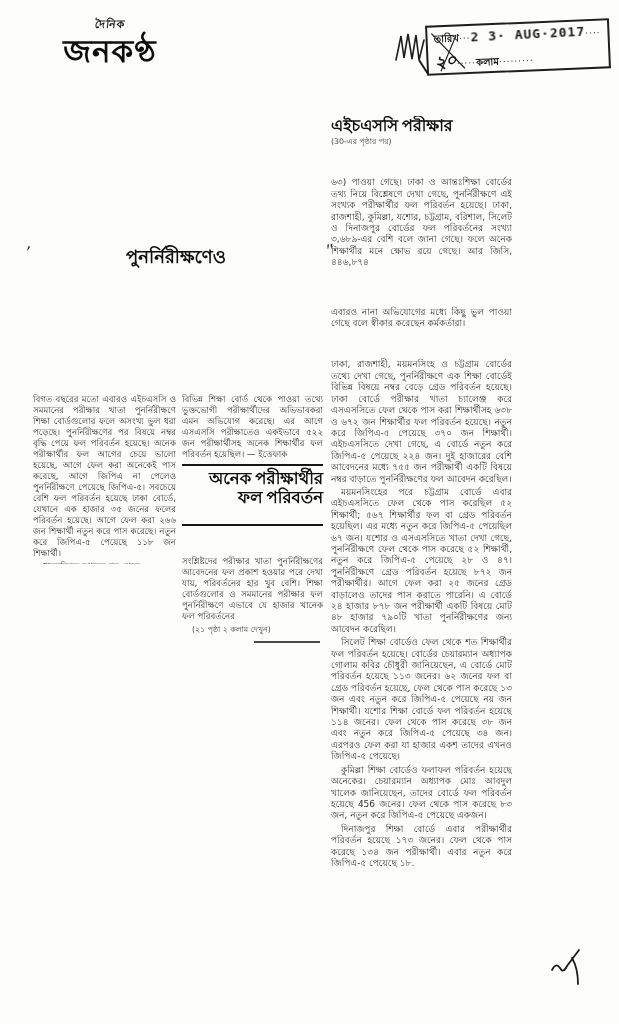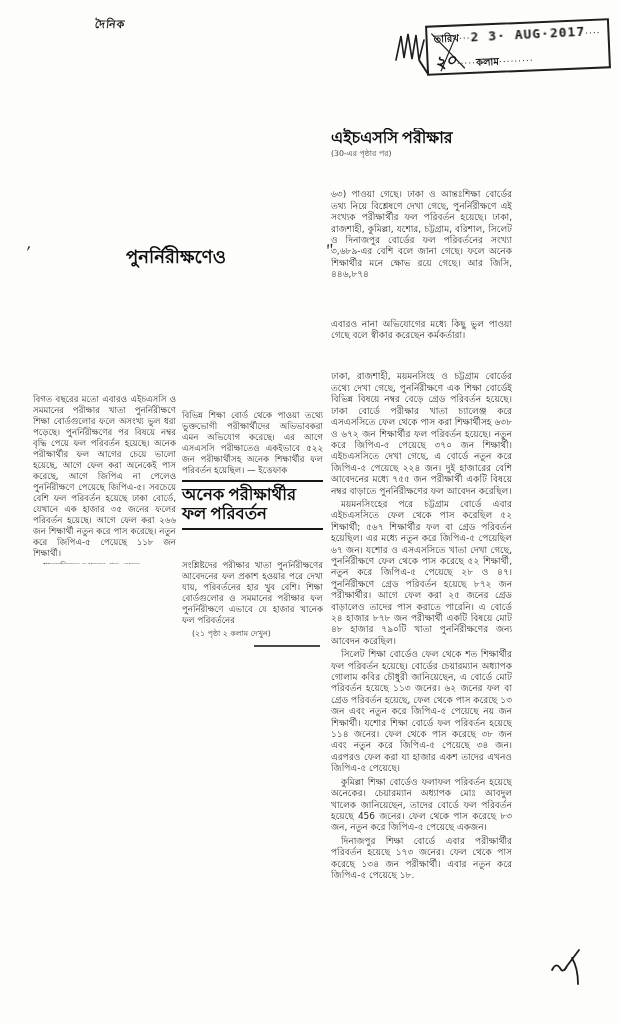--- a/index.html
+++ b/index.html
@@ -35,44 +35,45 @@
   .headline .h3{font-size:25px;line-height:34px;}
   .qmark{position:absolute;font-size:18px;font-weight:normal;color:#222;}
   .qmark.open{left:-2px;top:-8px;transform:rotate(12deg);}
   .qmark.close{right:-10px;top:-10px;transform:rotate(-10deg);}
   
   .bodycol{position:absolute;font-size:8.6px;line-height:11px;text-align:justify;
     color:#2e2e2e;filter:blur(.25px);}
   .bodycol p{margin:0 0 2px 0;text-indent:10px;}
   .bodycol p.noindent{text-indent:0;margin-top:30px;}
   .col-left{left:33px;top:364px;width:143px;height:200px;overflow:hidden;}
-  .col-mid{left:182px;top:380px;width:141px;}
+  .col-mid{left:182px;top:364px;width:141px;}
   .subhead-box{border-top:2.5px solid #161616;border-bottom:2.5px solid #161616;
-    margin:4px 0 5px 0;padding:3px 0 5px 0;text-align:left;filter:none;}
+    margin:4px 0 5px 0;padding:3px 0 17px 0;text-align:right;filter:none;}
   .subhead-box .sh{font-size:16.5px;line-height:19px;font-weight:bold;color:#101010;
     font-family:"Liberation Serif",serif;filter:blur(.2px);}
   .jump-note{font-size:7.8px;text-indent:0;color:#3a3a3a;margin-top:2px;}
   .mid-endrule{width:66px;height:2px;background:#4a4a4a;margin:6px 0 0 72px;}
   
-  .col-right{left:331px;top:128px;width:181px;height:840px;overflow:hidden;}
+  .col-right{left:331px;top:116px;width:181px;height:840px;overflow:hidden;}
   .col-right .jump-head{font-size:16px;font-weight:bold;color:#0e0e0e;line-height:20px;
     font-family:"Liberation Serif",serif;text-indent:0;filter:blur(.15px);margin-bottom:0;}
   .col-right .cont-note{font-size:7.8px;text-indent:0;color:#3a3a3a;margin-bottom:3px;}
   .col-right{font-size:9px;line-height:11.4px;}
   .byline-gap{height:6px;}
   
   .bottom-check{position:absolute;left:548px;top:948px;}
 </style>
 </head>
 <body>
 
 <div class="page">
 
   <div class="masthead">
     <div class="tagline">দৈনিক</div>
+    <div class="title">জনকণ্ঠ</div>
   </div>
 
   <svg class="squiggle" width="44" height="52" viewBox="0 0 44 52">
     <path d="M6 34 L11 10 L14 32 L18 8 L22 33 L26 9 L29 34 L34 14" fill="none" stroke="#1d1d1d" stroke-width="1.6" stroke-linecap="round"></path>
     <path d="M29 34 L38 48" fill="none" stroke="#1d1d1d" stroke-width="2"></path>
   </svg>
 
   <div class="stamp">
     <svg class="diag" width="60" height="42" viewBox="0 0 60 42">
       <path d="M2 2 L34 38 M26 6 L10 40" fill="none" stroke="#222" stroke-width="1.2"></path>

